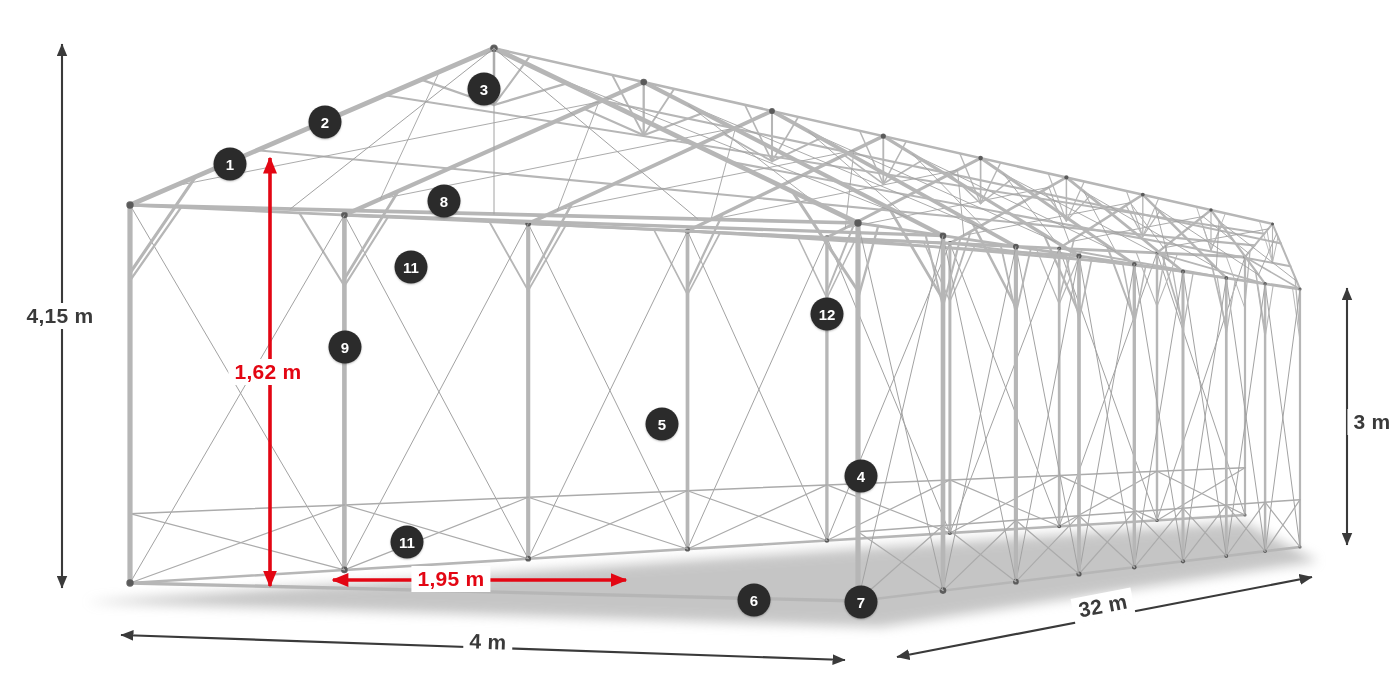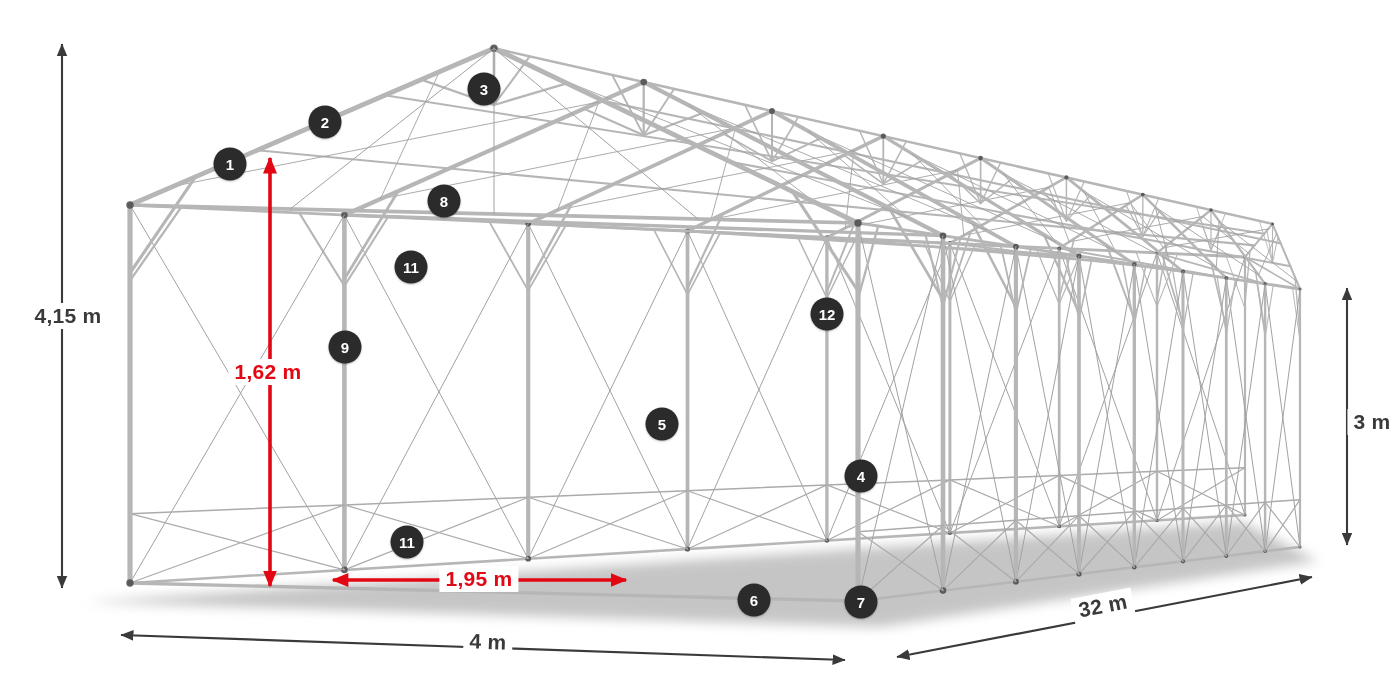--- a/index.html
+++ b/index.html
@@ -364,19 +364,19 @@
       <div class="badge" style="left: 662px; top: 424px;">5</div>
       <div class="badge" style="left: 754px; top: 600px;">6</div>
       <div class="badge" style="left: 861px; top: 602px;">7</div>
       <div class="badge" style="left: 444px; top: 201px;">8</div>
       <div class="badge" style="left: 345px; top: 347px;">9</div>
       <div class="badge" style="left: 407px; top: 542px;">11</div>
       <div class="badge" style="left: 411px; top: 267px;">11</div>
       <div class="badge" style="left: 827px; top: 314px;">12</div>
     </div>
 
-  <div class="dim-label" style="left:68px;top:316px">4,15 m</div>
+  <div class="dim-label" style="left:60px;top:316px">4,15 m</div>
   <div class="dim-label red" style="left:268px;top:372px">1,62 m</div>
   <div class="dim-label" style="left:1372px;top:422px">3 m</div>
-  <div class="dim-label red" style="left:479px;top:579px">1,95 m</div>
+  <div class="dim-label red" style="left:451px;top:579px">1,95 m</div>
   <div class="dim-label rot-w" style="left:488px;top:642px">4 m</div>
   <div class="dim-label rot-len" style="left:1103px;top:606px">32 m</div>
 </div>
 
 </body></html>

